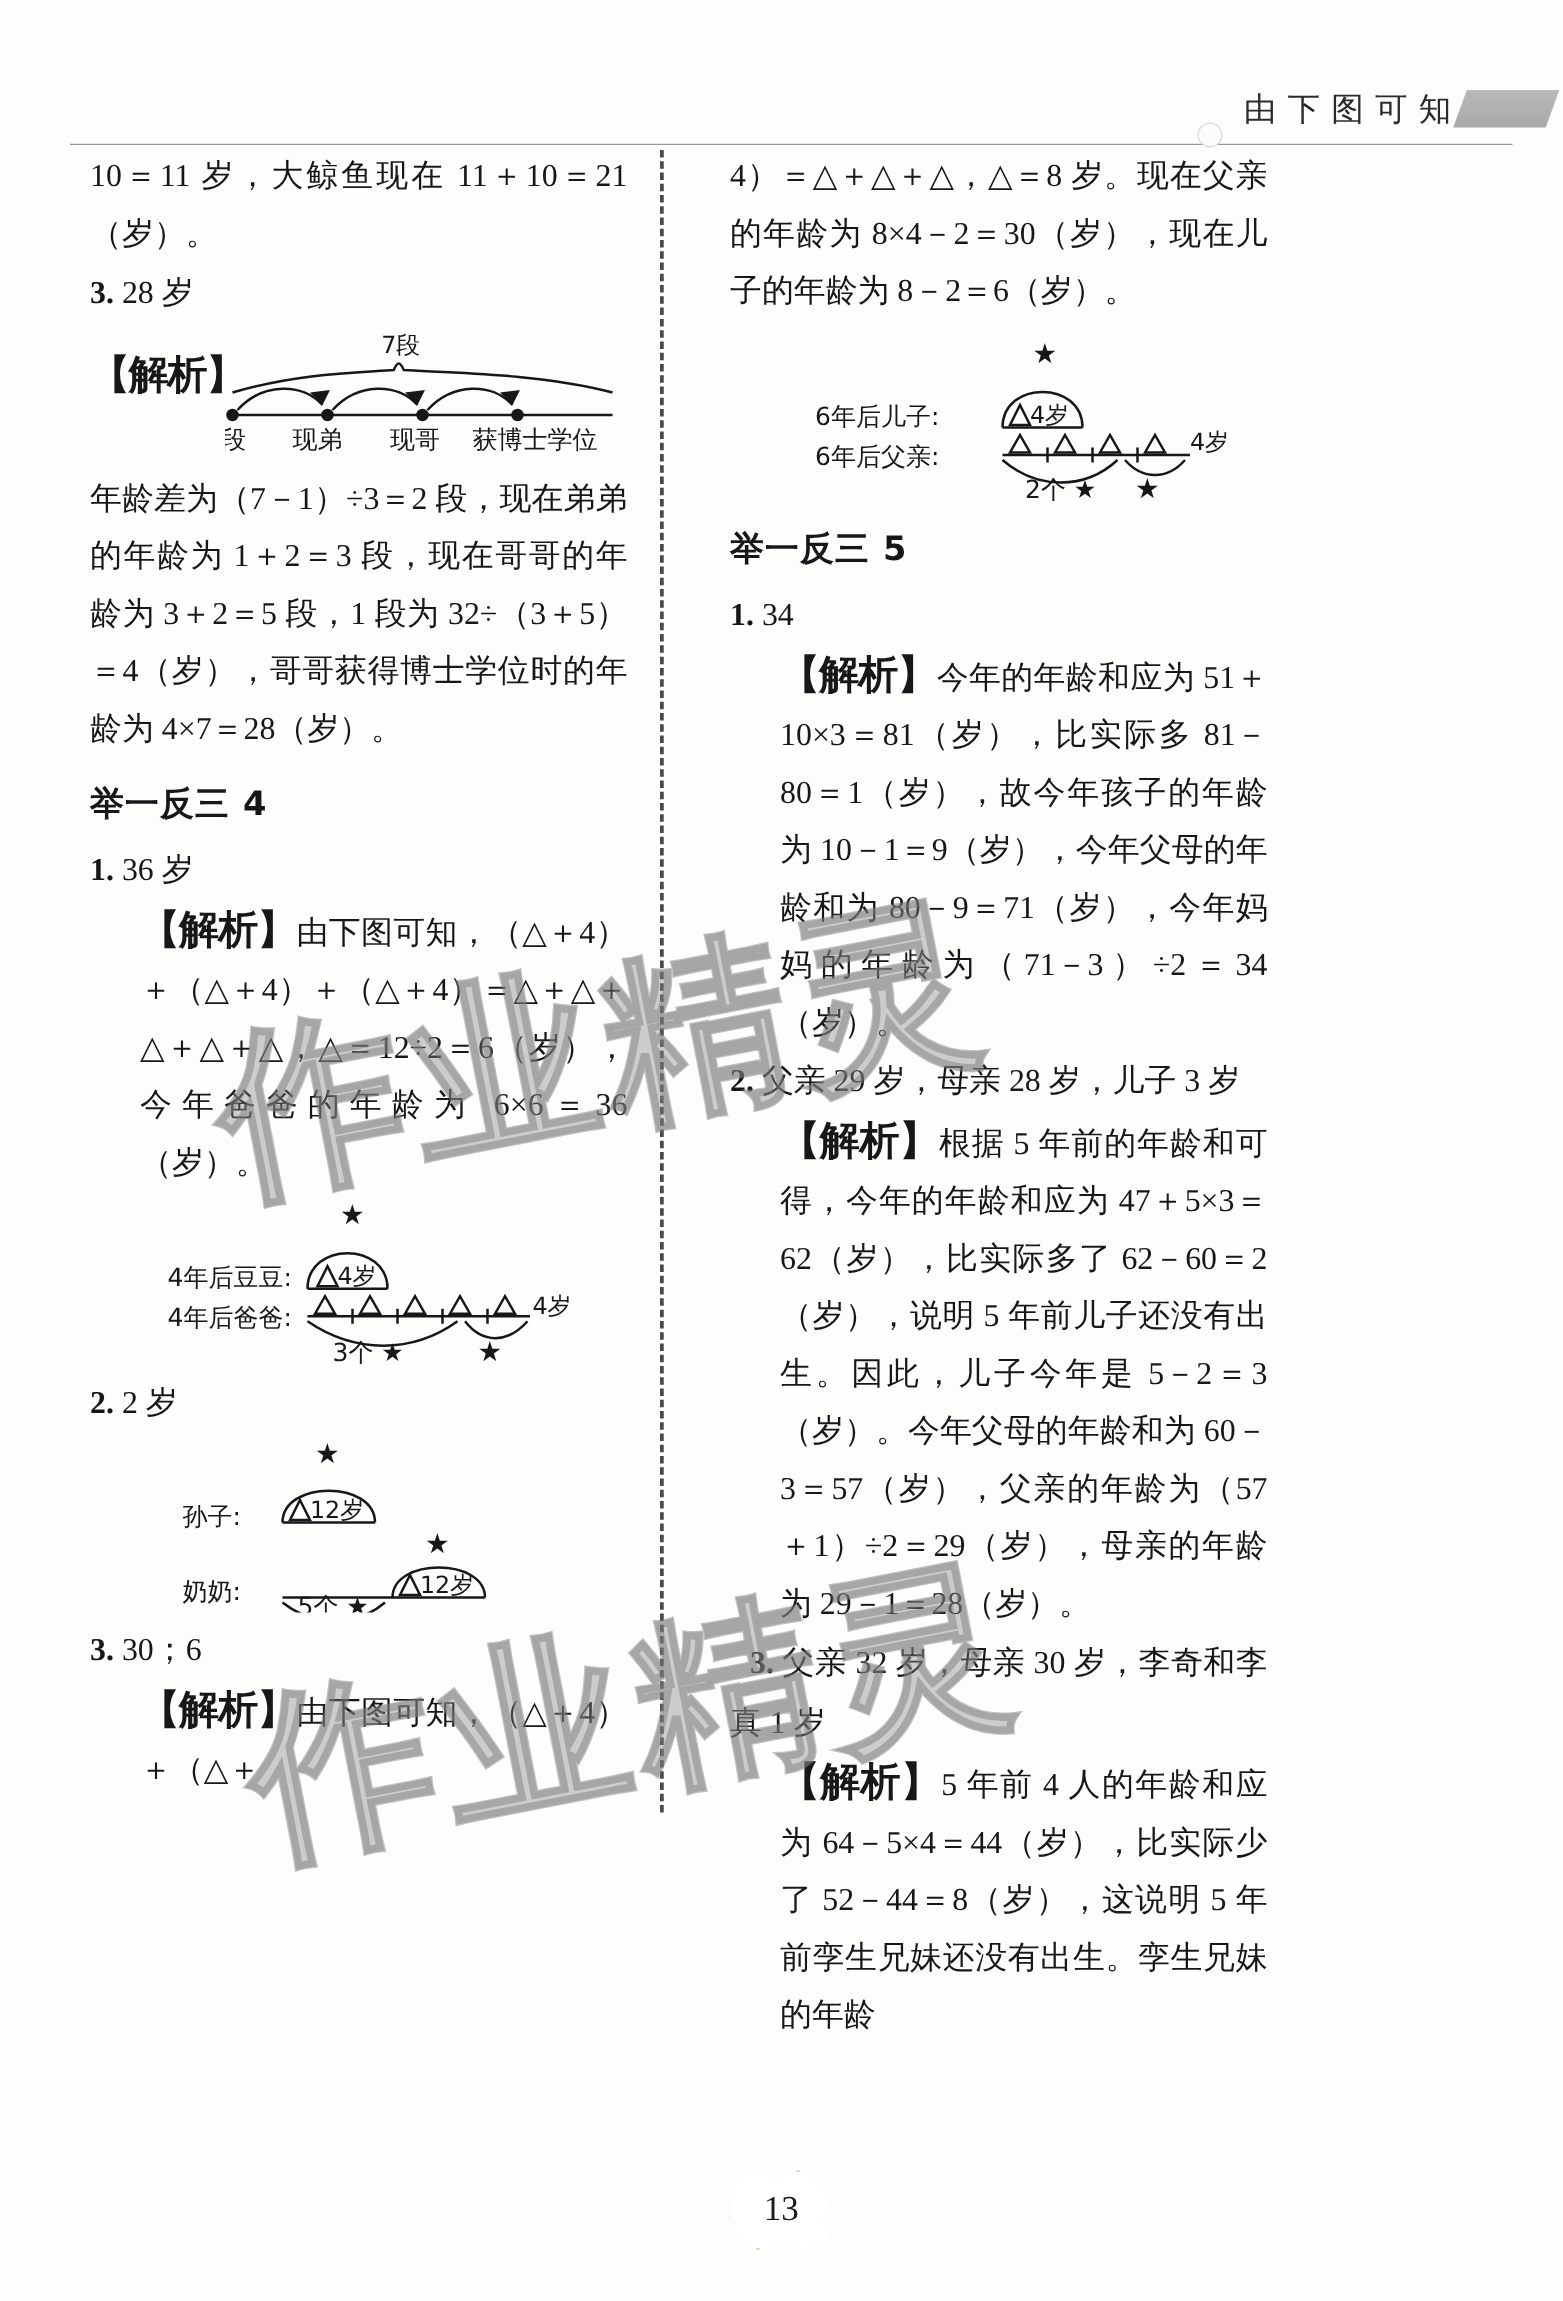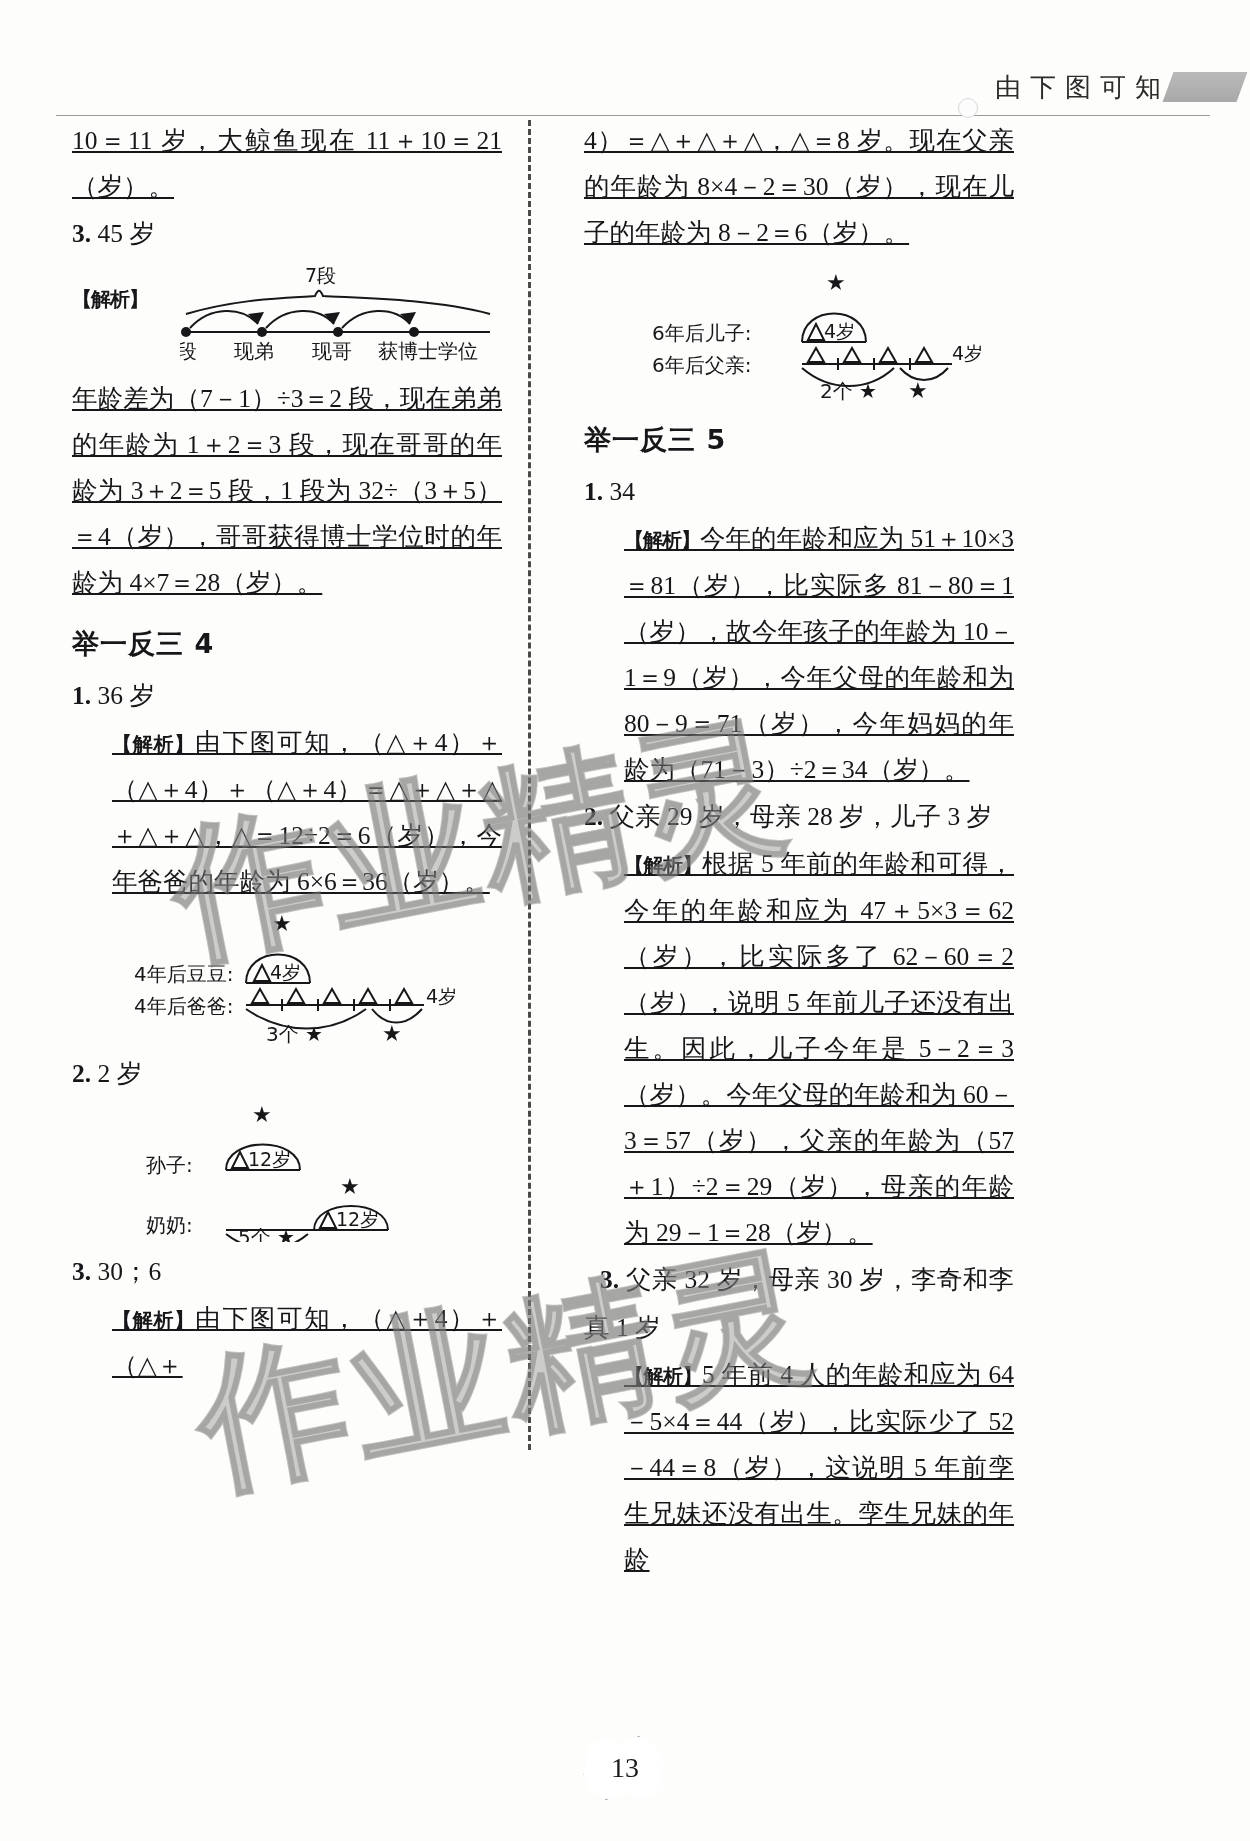--- a/index.html
+++ b/index.html
@@ -49,26 +49,26 @@
   .col-right{left:584px;}
 
   .divider{
     position:absolute;left:528px;top:120px;
     width:0;height:1330px;
     border-left:3px dashed #4a4a4a;
   }
 
   
   p{margin:0;}
-  .para{margin:0;text-align:justify;text-justify:inter-ideograph;text-decoration:underline;}
+  .para{margin:0;text-align:justify;text-justify:inter-ideograph;}
   .ansnum{margin:0;font-size:25.5px;line-height:48px;}
   .ansnum b{font-family:"Liberation Serif",serif;font-weight:bold;}
   .indent{padding-left:40px;}
   .jx{font-weight:bold;font-family:"DejaVu Sans","Liberation Sans",sans-serif;
-      font-size:20px;letter-spacing:-1px;}
+      font-size:32px;letter-spacing:-1px;}
   .sect{
     font-family:"DejaVu Sans","Liberation Sans",sans-serif;
     font-weight:bold;font-size:27px;letter-spacing:1px;
     margin:16px 0 6px 0;line-height:44px;
   }
   .num-lead{font-family:"Liberation Serif",serif;}
 
   
   .fig{position:relative;margin:4px 0 6px 0;}
   .fig svg{display:block;}
@@ -120,21 +120,21 @@
   </div>
 
   <div class="divider"></div>
 
   <div class="col col-left">
 
     <p class="para">10＝11 岁，大鲸鱼现在 11＋10＝21（岁）。</p>
 
     <p class="ansnum">
       <b class="num-lead">3.</b>
-      <span>45 岁</span>
+      <span>28 岁</span>
     </p>
 
     <div class="indent" style="position:relative;height:118px;">
       <span class="jx" style="position:absolute;left:0;top:18px;">【解析】</span>
       <div class="fig" style="position:absolute;left:108px;top:0;">
         <svg width="320" height="118" viewBox="0 0 320 118">
 
           <text x="125" y="20" font-size="19" font-family="DejaVu Sans, sans-serif" fill="#17171a">7段</text>
 
           <path d="M6,52 C60,36 110,36 135,34 C138,27 140,27 143,34 C170,36 250,36 310,52" fill="none" stroke="#17171a" stroke-width="2"></path>

